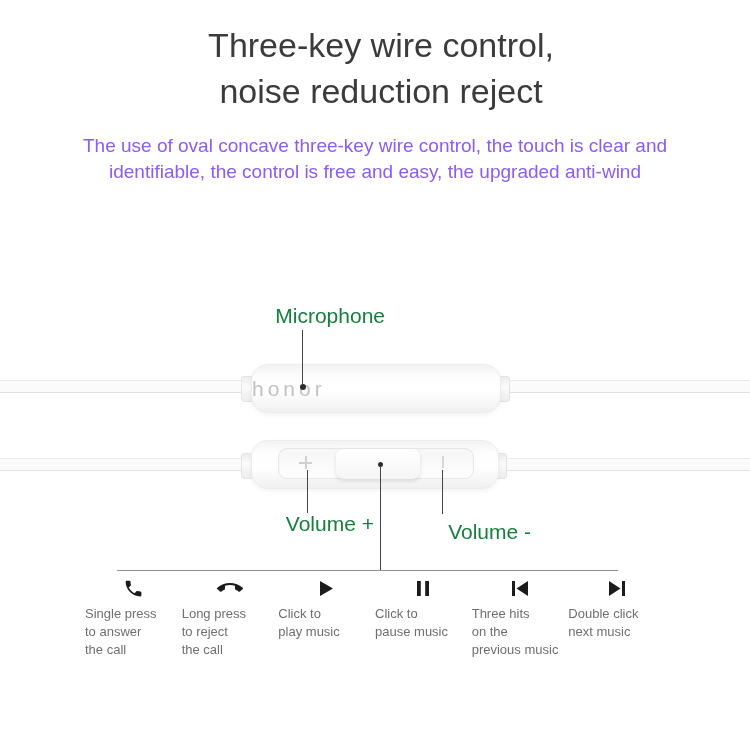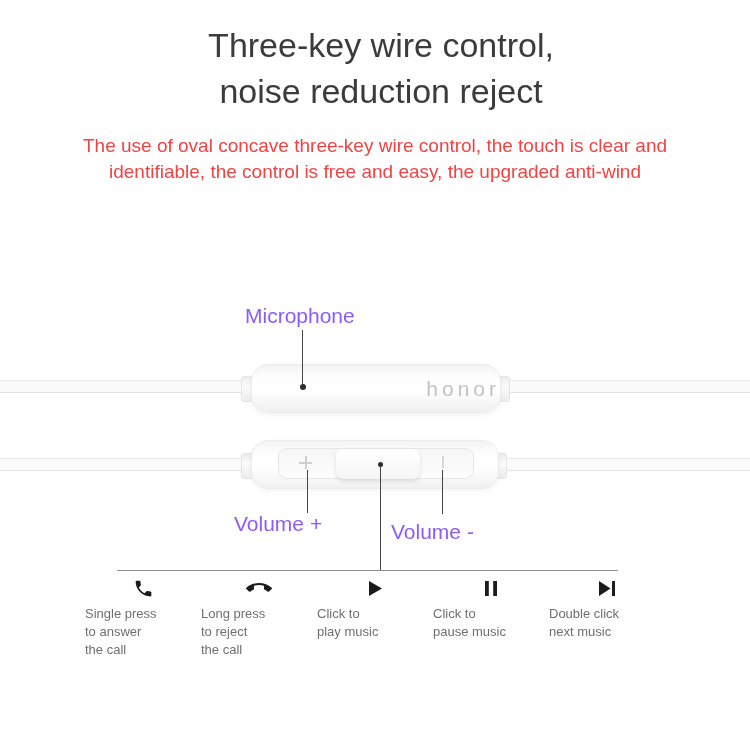--- a/index.html
+++ b/index.html
@@ -3,35 +3,35 @@
 <meta charset="utf-8">
 <style>
   html,body{margin:0;padding:0;background:#fff;}
   #canvas{position:relative;width:750px;height:750px;background:#ffffff;overflow:hidden;
           font-family:"Liberation Sans",sans-serif;}
 
   
   .title{position:absolute;top:22px;left:0;width:750px;text-align:center;
          font-size:34px;line-height:46px;color:#3b3b3b;padding-left:6px;}
   .desc{position:absolute;top:133px;left:0;width:750px;text-align:center;
-        font-size:19px;line-height:26px;color:#ef4444;}
+        font-size:19px;line-height:26px;color:#8b5cf6;}
 
   
   .wire{position:absolute;left:0;width:750px;height:11px;background:#fbfbfb;
         border-top:1px solid #ebebeb;border-bottom:1px solid #e2e2e2;}
   .nub{position:absolute;width:11px;height:24px;border-radius:3px;
        background:linear-gradient(180deg,#ececec,#fbfbfb 40%,#ededed);
        border:1px solid #e4e4e4;}
   .capsule{position:absolute;border-radius:17px;border:1px solid #ececec;
            background:linear-gradient(180deg,#f3f3f3 0%,#fdfdfd 25%,#ffffff 55%,#f0f0f0 100%);
            box-shadow:0 2px 5px rgba(0,0,0,.05);}
   .cap1{left:251px;top:364px;width:248px;height:47px;}
   .cap2{left:251px;top:440px;width:246px;height:47px;}
   .brand{position:absolute;left:0;top:0;width:100%;height:47px;line-height:47px;
-         text-align:right;font-size:21px;letter-spacing:4px;color:#c2c2c2;}
+         text-align:left;font-size:21px;letter-spacing:4px;color:#c2c2c2;}
   .innerRect{position:absolute;left:26px;top:7px;width:194px;height:29px;
              border:1px solid #e7e7e7;border-radius:9px;
              background:linear-gradient(180deg,#f6f6f6,#fdfdfd);}
   .centerBtn{position:absolute;left:84px;top:8px;width:84px;height:30px;border-radius:8px;
              background:linear-gradient(180deg,#ffffff,#f5f5f5);
              box-shadow:0 2px 4px rgba(0,0,0,.12);}
 
   
   .markH{position:absolute;left:299px;top:462px;width:13px;height:2px;background:#cfcfcf;}
   .markV{position:absolute;left:305px;top:456px;width:2px;height:13px;background:#cfcfcf;}
@@ -39,21 +39,21 @@
 
   
   .dot{position:absolute;border-radius:50%;background:#2e2e2e;}
   .dotMic{left:300px;top:384px;width:6px;height:6px;}
   .dotBtn{left:378px;top:462px;width:5px;height:5px;}
   .leader{position:absolute;width:1px;background:#454545;}
   .ldMic{left:302px;top:330px;height:55px;}
   .ldVup{left:307px;top:470px;height:43px;}
   .ldMid{left:380px;top:467px;height:104px;}
   .ldVdn{left:442px;top:470px;height:44px;}
-  .annLabel{position:absolute;width:140px;text-align:left;font-size:21px;color:#8b5cf6;}
+  .annLabel{position:absolute;width:140px;text-align:right;font-size:21px;color:#15803d;}
   .lbMic{left:245px;top:304px;}
   .lbVup{left:234px;top:512px;}
   .lbVdn{left:391px;top:520px;}
 
   
   .hline{position:absolute;left:117px;top:570px;width:501px;height:1px;background:#909090;}
   .fnRow{position:absolute;left:85px;top:576px;width:580px;display:flex;}
   .fnCol{flex:1;}
   .fnIcon{height:24px;display:flex;align-items:center;justify-content:center;}
   .fnCap{margin-top:5px;font-size:13px;line-height:18px;color:#6f6f6f;}
@@ -150,20 +150,33 @@
             <rect fill="#1b1b1b" x="0" y="0" width="3.8" height="15"></rect>
             <rect fill="#1b1b1b" x="8.2" y="0" width="3.8" height="15"></rect>
           </svg>
       </div>
       <div class="fnCap">
         <div>Click to</div>
         <div>pause music</div>
       </div>
     </div>
 
+    <div class="fnCol">
+      <div class="fnIcon">
+        <svg width="16" height="15" viewBox="0 0 16 15">
+            <rect fill="#1b1b1b" x="0" y="0" width="3" height="15"></rect>
+            <polygon fill="#1b1b1b" points="16,0 4.5,7.5 16,15"></polygon>
+          </svg>
+      </div>
+      <div class="fnCap">
+        <div>Three hits</div>
+        <div>on the</div>
+        <div>previous music</div>
+      </div>
+    </div>
 
     <div class="fnCol">
       <div class="fnIcon">
         <svg width="16" height="15" viewBox="0 0 16 15">
             <polygon fill="#1b1b1b" points="0,0 11.5,7.5 0,15"></polygon>
             <rect fill="#1b1b1b" x="13" y="0" width="3" height="15"></rect>
           </svg>
       </div>
       <div class="fnCap">
         <div>Double click</div>

